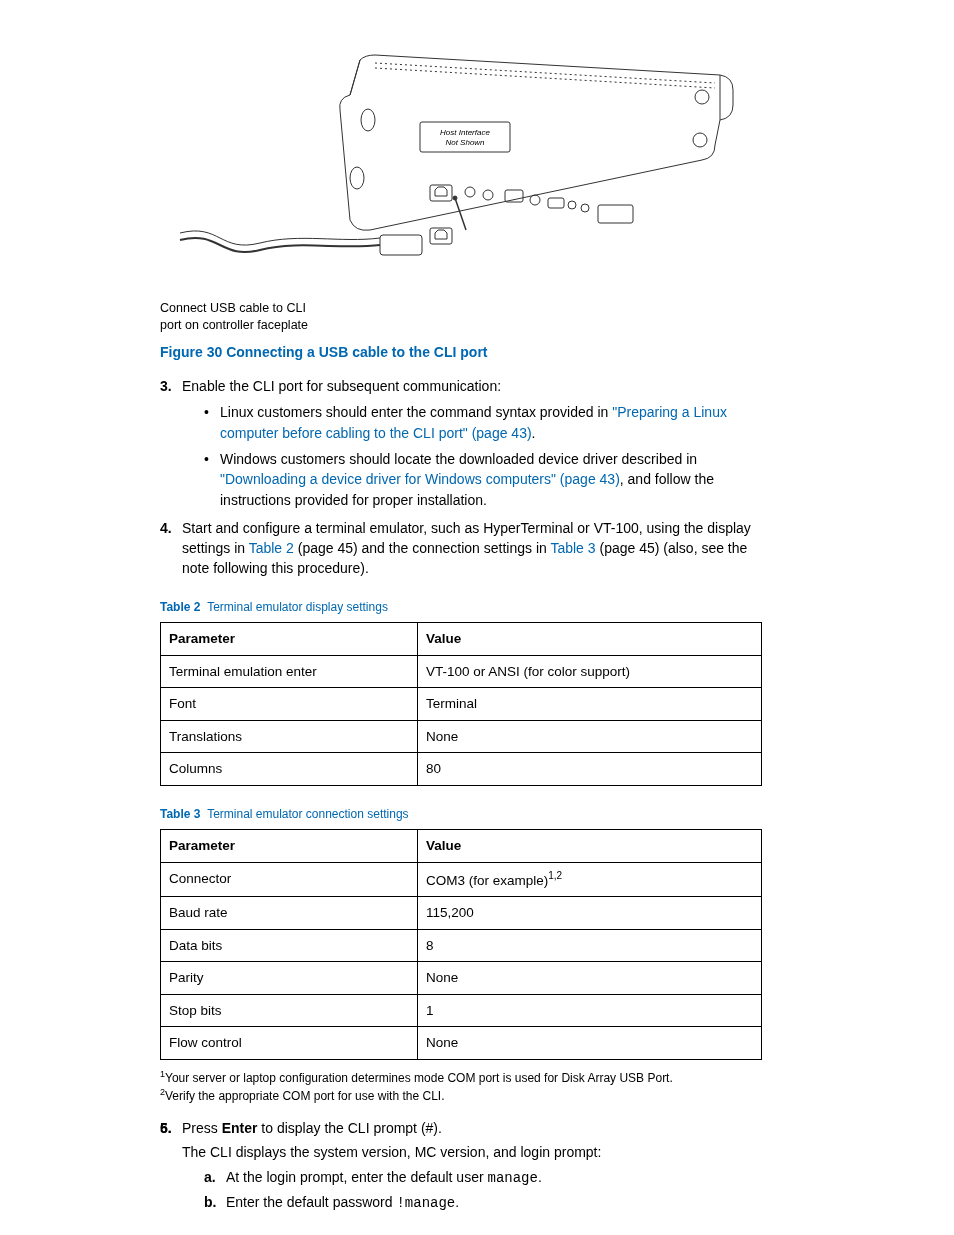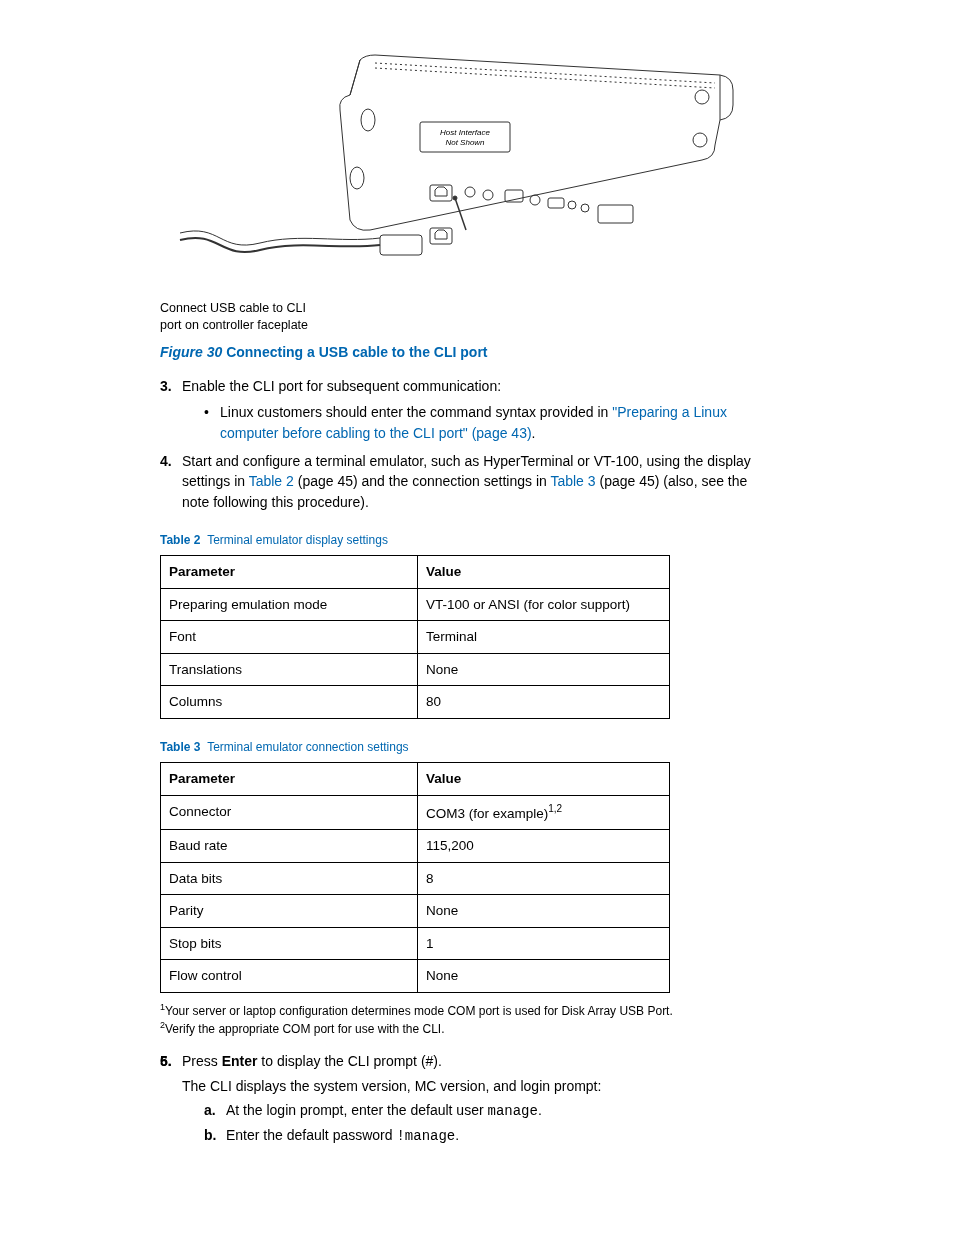--- a/index.html
+++ b/index.html
@@ -27,21 +27,20 @@
     }
     .figure-title {
       margin-left: 100px;
       margin-top: 8px;
       margin-bottom: 10px;
       font-size: 14px;
     }
     .figure-title .fig-label {
       color: #0067b1;
       font-weight: bold;
-      font-style: italic;
     }
     .figure-title .fig-text {
       color: #0067b1;
       font-weight: bold;
     }
     ol.main-list {
       list-style: none;
       padding-left: 0;
       margin-left: 100px;
     }
@@ -84,21 +83,21 @@
       color: #0067b1;
       font-weight: bold;
     }
     .table-title .tab-text {
       color: #0067b1;
       font-weight: normal;
     }
     table.params {
       border-collapse: collapse;
       margin-left: 100px;
-      width: 510px;
+      width: 602px;
       border: 1.5px solid #000;
       font-size: 13.5px;
       margin-bottom: 8px;
       padding-left: 48px;
     }
     table.params th, table.params td {
       border: 1px solid #000;
       text-align: left;
       padding: 6px 8px;
       vertical-align: top;
@@ -206,41 +205,44 @@
 </div>
 
 <ol class="main-list">
   <li>
     <span class="marker">3.</span>
     <span>Enable the CLI port for subsequent communication:</span>
     <ul class="bullet">
       <li>
         <span>Linux customers should enter the command syntax provided in </span><a class="link">"Preparing a Linux computer before cabling to the CLI port" (page 43)</a><span>.</span>
       </li>
+      <li>
+        <span>Windows customers should locate the downloaded device driver described in </span><a class="link">"Downloading a device driver for Windows computers" (page 43)</a><span>, and follow the instructions provided for proper installation.</span>
+      </li>
     </ul>
   </li>
   <li>
     <span class="marker">4.</span>
     <span>Start and configure a terminal emulator, such as HyperTerminal or VT-100, using the display settings in </span><a class="link">Table 2</a><span> (page 45) and the connection settings in </span><a class="link">Table 3</a><span> (page 45) (also, see the note following this procedure).</span>
   </li>
 </ol>
 
 <div class="table-title">
   <span class="tab-label">Table 2</span>&nbsp;&nbsp;<span class="tab-text">Terminal emulator display settings</span>
 </div>
 <table class="params">
   <thead>
     <tr>
         <th>Parameter</th>
         <th>Value</th>
       </tr>
   </thead>
   <tbody>
     <tr>
-        <td>Preparing emulation mode</td>
+        <td>Terminal emulation enter</td>
         <td>VT-100 or ANSI (for color support)</td>
       </tr>
     <tr>
         <td>Font</td>
         <td>Terminal</td>
       </tr>
     <tr>
         <td>Translations</td>
         <td>None</td>
       </tr>

